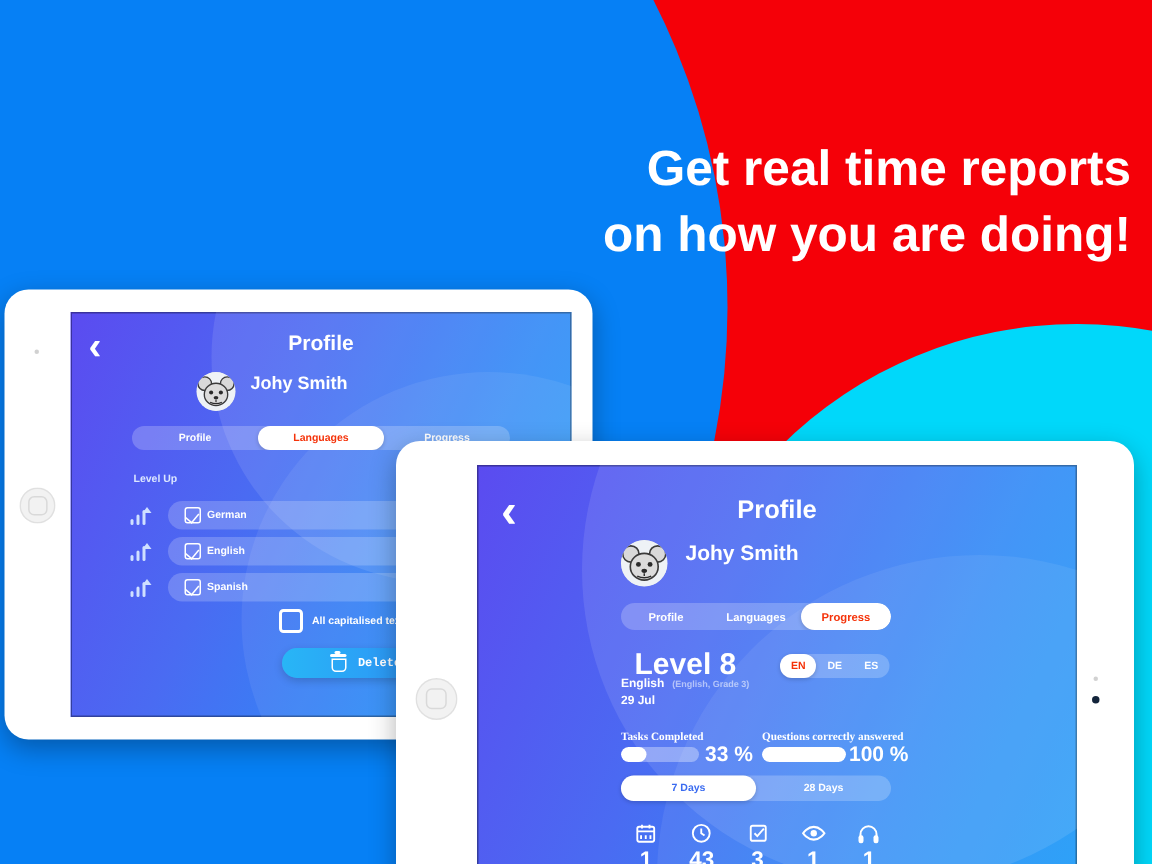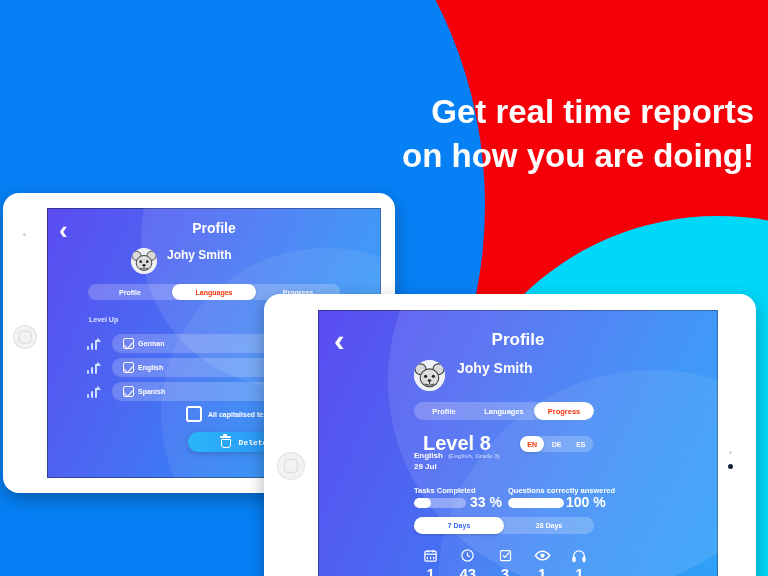--- a/index.html
+++ b/index.html
@@ -149,21 +149,21 @@
   .level-title{position:absolute;color:#ffffff;font-weight:bold;}
   .level-sub{position:absolute;color:#ffffff;font-weight:bold;}
   .level-sub .dim{color:rgba(255,255,255,0.55);font-weight:bold;}
   .level-date{position:absolute;color:#ffffff;font-weight:bold;text-align:right;}
   .lang-seg{
     position:absolute;display:flex;align-items:center;
     background:rgba(255,255,255,0.22);border-radius:999px;
   }
   .lang-seg .s{flex:1;text-align:center;color:#ffffff;font-weight:bold;display:flex;align-items:center;justify-content:center;height:100%;}
   .lang-seg .s.active{background:#fff;color:#F5330A;border-radius:999px;box-shadow:0 1px 3px rgba(0,0,0,0.18);}
-  .stat-label{position:absolute;color:#ffffff;font-weight:bold;}
+  .stat-label{position:absolute;color:#ffffff;font-weight:bold;font-family:Liberation Serif, serif;}
   .pbar{position:absolute;background:rgba(255,255,255,0.34);border-radius:999px;overflow:hidden;}
   .pbar .fill{height:100%;background:#ffffff;border-radius:999px;}
   .pval{position:absolute;color:#ffffff;font-weight:bold;}
   .days-seg{
     position:absolute;display:flex;align-items:center;
     background:rgba(255,255,255,0.22);border-radius:999px;
   }
   .days-seg .s{flex:1;text-align:center;color:#ffffff;font-weight:bold;display:flex;align-items:center;justify-content:center;height:100%;}
   .days-seg .s.active{background:#ffffff;color:#3A6BF0;border-radius:999px;box-shadow:0 1px 3px rgba(0,0,0,0.18);}
   .stats-row{position:absolute;display:flex;align-items:flex-start;justify-content:space-between;}

